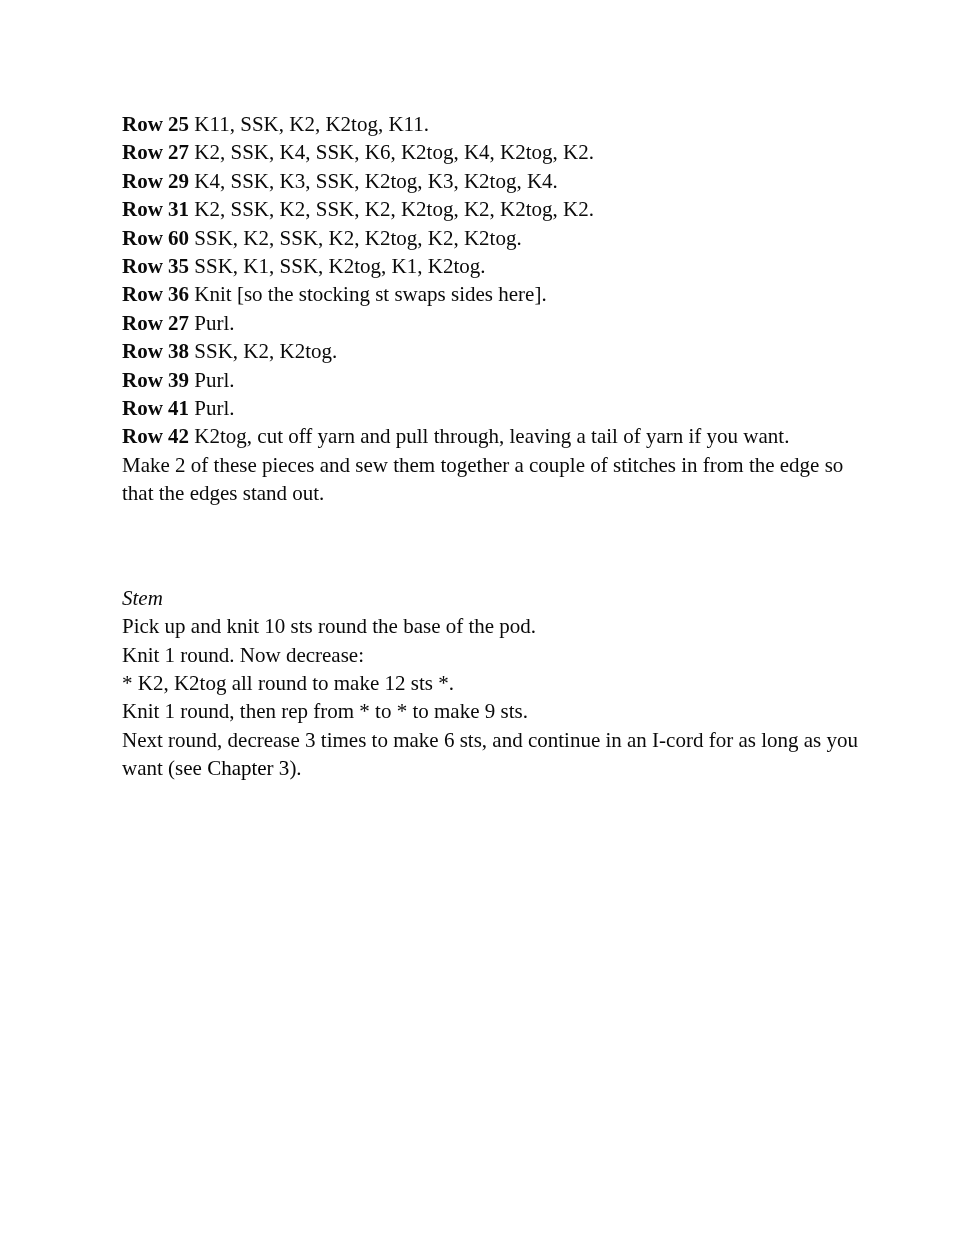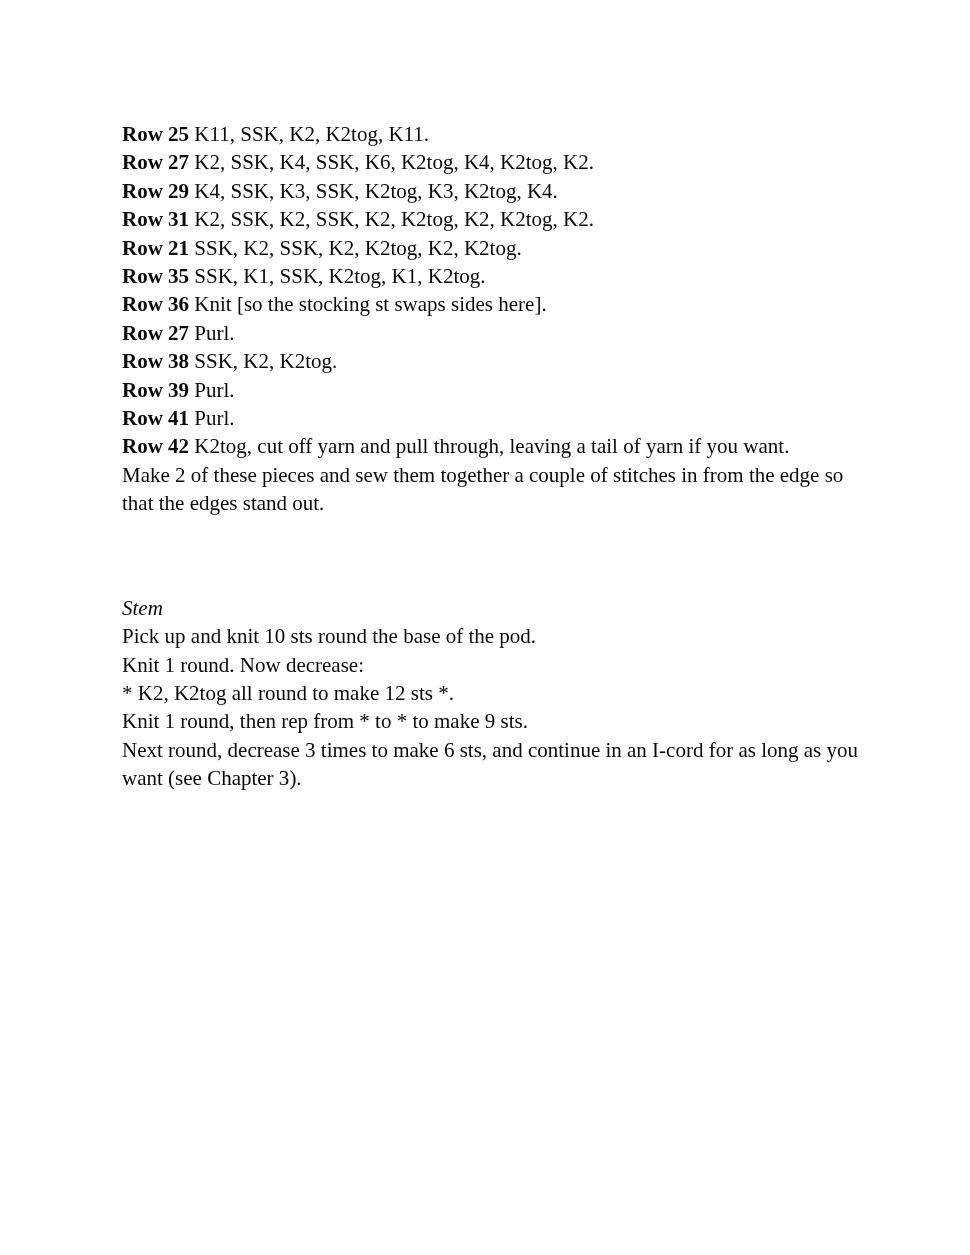--- a/index.html
+++ b/index.html
@@ -14,21 +14,21 @@
     background: #ffffff;
     overflow: hidden;
     font-family: "Liberation Serif", "DejaVu Serif", serif;
     font-size: 21px;
     line-height: 28.4px;
     color: #0a0a0a;
   }
   .text-block {
     position: absolute;
     left: 122px;
-    top: 120px;
+    top: 110px;
     width: 738px;
   }
   .text-block p {
     margin: 0;
     padding: 0;
   }
   .row-label {
     font-weight: bold;
   }
   .stem-section {
@@ -46,21 +46,21 @@
 </head>
 <body>
 
 <div class="page">
   <div class="text-block">
 
     <p><span class="row-label">Row 25</span><span> K11, SSK, K2, K2tog, K11.</span></p>
     <p><span class="row-label">Row 27</span><span> K2, SSK, K4, SSK, K6, K2tog, K4, K2tog, K2.</span></p>
     <p><span class="row-label">Row 29</span><span> K4, SSK, K3, SSK, K2tog, K3, K2tog, K4.</span></p>
     <p><span class="row-label">Row 31</span><span> K2, SSK, K2, SSK, K2, K2tog, K2, K2tog, K2.</span></p>
-    <p><span class="row-label">Row 21</span><span> SSK, K2, SSK, K2, K2tog, K2, K2tog.</span></p>
+    <p><span class="row-label">Row 60</span><span> SSK, K2, SSK, K2, K2tog, K2, K2tog.</span></p>
     <p><span class="row-label">Row 35</span><span> SSK, K1, SSK, K2tog, K1, K2tog.</span></p>
     <p><span class="row-label">Row 36</span><span> Knit [so the stocking st swaps sides here].</span></p>
     <p><span class="row-label">Row 27</span><span> Purl.</span></p>
     <p><span class="row-label">Row 38</span><span> SSK, K2, K2tog.</span></p>
     <p><span class="row-label">Row 39</span><span> Purl.</span></p>
     <p><span class="row-label">Row 41</span><span> Purl.</span></p>
     <p><span class="row-label">Row 42</span><span> K2tog, cut off yarn and pull through, leaving a tail of yarn if you want.</span></p>
 
     <p>Make 2 of these pieces and sew them together a couple of stitches in from the edge so that the edges stand out.</p>
 

